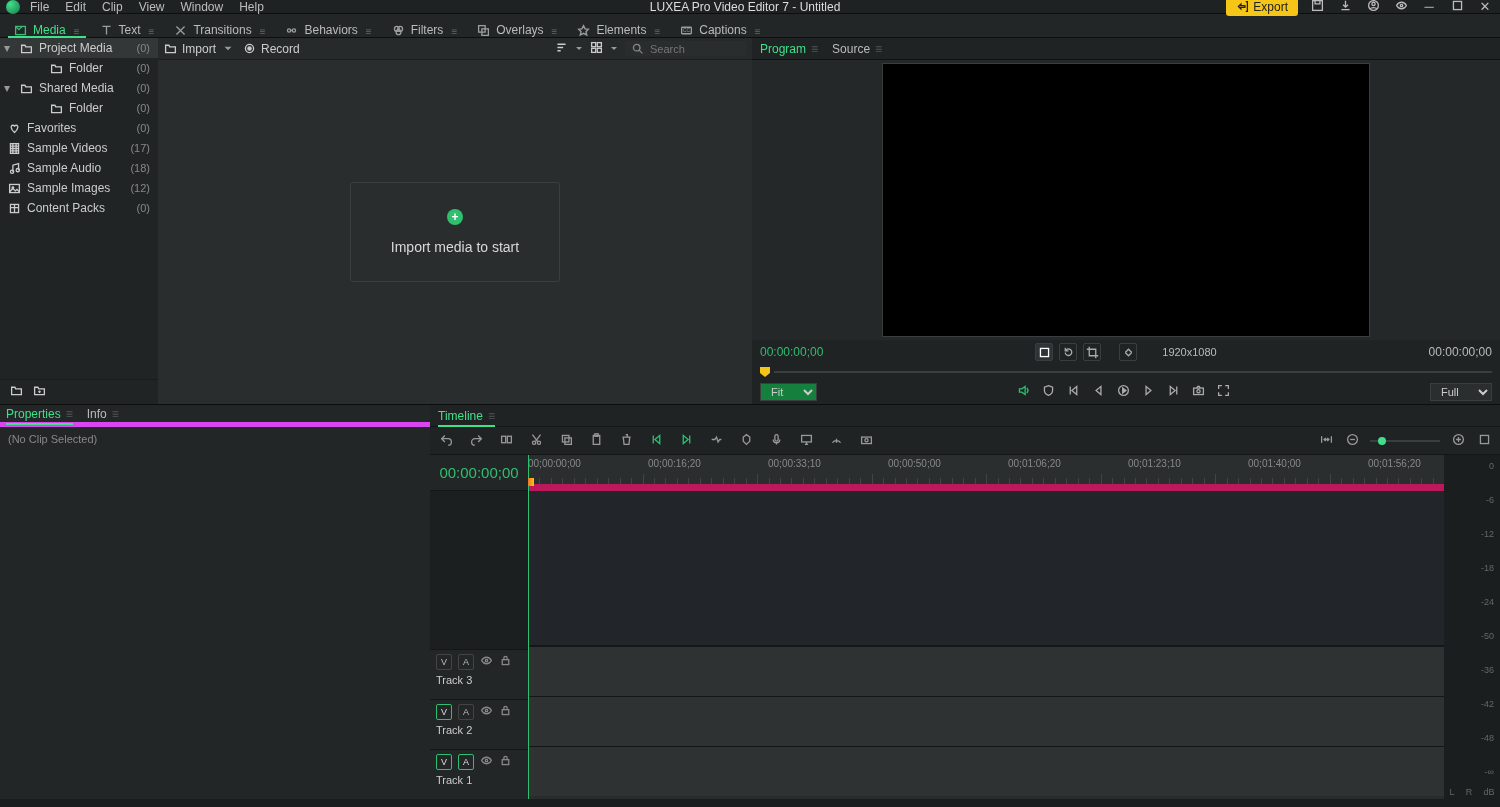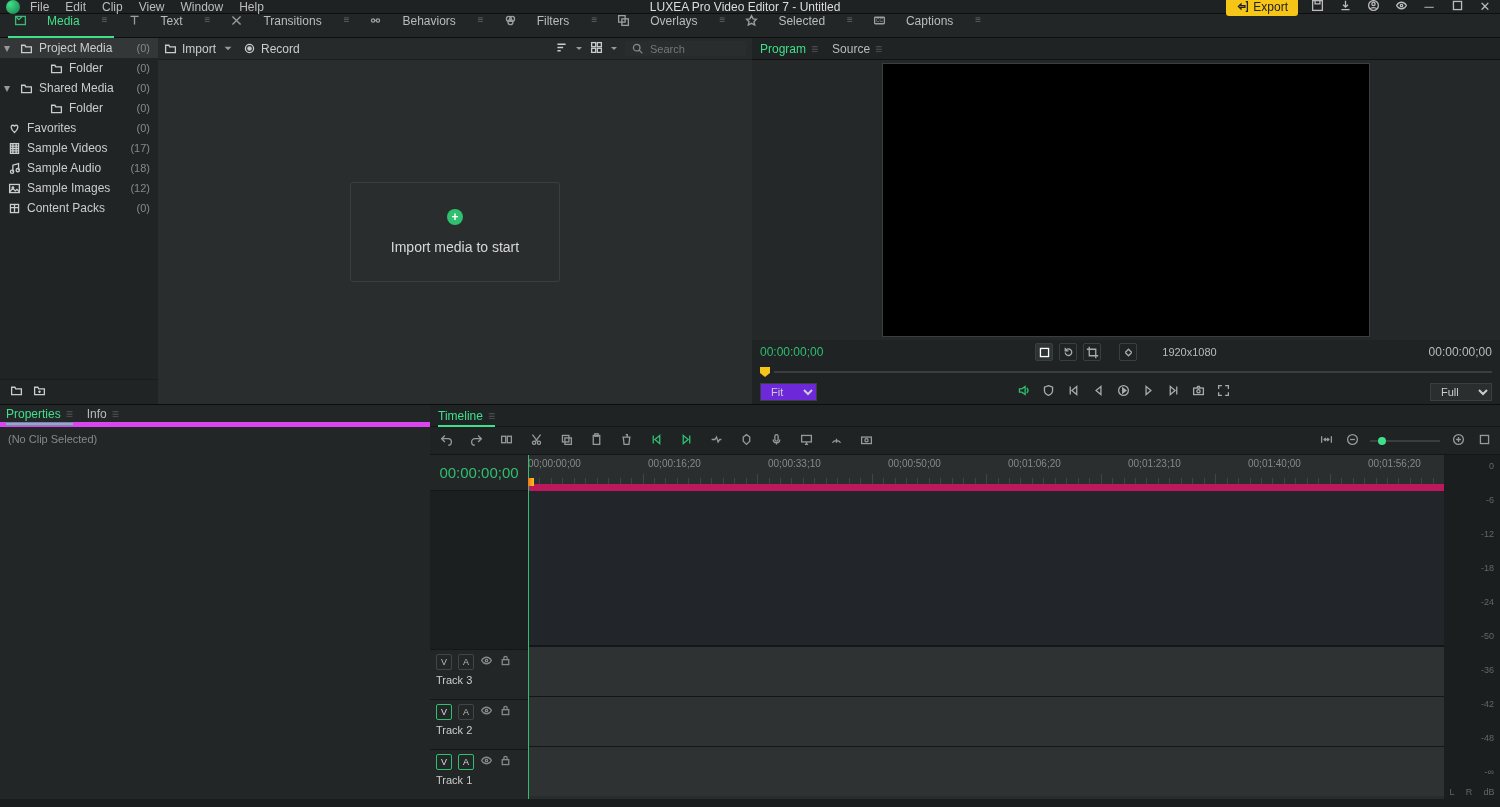--- a/index.html
+++ b/index.html
@@ -33,21 +33,21 @@
 .export-btn {
   background: #f5c518; color: #222; padding: 2px 10px; border-radius: 3px;
   display: flex; align-items: center; gap: 4px; font-weight: 500;
 }
 .winbtn { color: #bbb; font-size: 13px; width: 18px; text-align: center; }
 .tabs-bar {
   height: 24px; background: #232627; display: flex; align-items: center;
   border-bottom: 1px solid #0d0f0f; padding-left: 4px;
 }
 .ttab {
-  display: flex; align-items: flex-start; gap: 20px; padding: 0 10px; height: 100%;
+  display: flex; align-items: flex-end; gap: 6px; padding: 0 10px; height: 100%;
   color: #bbb; position: relative;
 }
 .ttab.active { color: #3fe08a; }
 .ttab.active::after {
   content: ''; position: absolute; left: 4px; right: 4px; bottom: -1px;
   height: 2px; background: #3fe08a;
 }
 .ttab .icn { font-size: 12px; opacity: .8; }
 .ttab .dots { color: #666; font-size: 10px; margin-left: 2px; }
 .main-area { display: flex; height: 366px; }
@@ -101,21 +101,21 @@
 .tc-left { color:#2fbf6f; font-size:12px; }
 .tc-center { margin:0 auto; display:flex; align-items:center; gap:6px; }
 .pc-btn { width:18px;height:18px;display:flex;align-items:center;justify-content:center;color:#aaa;border:1px solid #3a3e3f;border-radius:2px;font-size:10px; }
 .pc-btn.active{color:#fff;background:#2c3436;}
 .res-label { color:#bbb;font-size:11px;margin-left:19px; }
 .tc-right { color:#bbb;font-size:12px; }
 .scrub-row { height: 16px; display:flex;align-items:center;padding:0 8px; position:relative; }
 .marker { width:10px;height:10px;background:#f5c518;clip-path:polygon(0 0,100% 0,100% 60%,50% 100%,0 60%); }
 .scrub-track { flex:1;height:2px;background:#3a3e3f;margin-left:4px; }
 .play-row { height: 24px; display:flex;align-items:center;padding:0 8px;gap:6px; }
-.fit-sel { background:#6d28d9;border:1px solid #3a3e3f;color:#ccc;font-size:11px;padding:1px 16px 1px 6px; }
+.fit-sel { background:#15803d;border:1px solid #3a3e3f;color:#ccc;font-size:11px;padding:1px 16px 1px 6px; }
 .play-ctrls { margin:0 auto;display:flex;gap:12px;color:#aaa;align-items:center; }
 .play-right { display:flex;align-items:center;gap:8px;color:#aaa; }
 .full-sel { background:#2a2e2f;border:1px solid #3a3e3f;color:#ccc;font-size:11px;padding:1px 16px 1px 6px; }
 .lower { display:flex; height: 395px; border-top:1px solid #0c0d0d; }
 .props-panel { width:430px; background:#232627; }
 .props-tabs { height:22px; display:flex; align-items:center; padding-left:6px; gap:14px; border-bottom:5px solid #d946ef; }
 .props-tabs .ptb { color:#bbb;display:flex;gap:5px;align-items:center; position:relative; }
 .props-tabs .ptb.active{color:#3fe08a;}
 .props-tabs .ptb.active::after{content:'';position:absolute;left:0;right:0;bottom:-4px;height:2px;background:#3fe08a;}
 .props-body { padding:6px 8px;color:#888;font-size:11px; }
@@ -244,21 +244,21 @@
         <rect x="2" y="2" width="8" height="8"></rect>
         <rect x="6" y="6" width="8" height="8"></rect>
       </svg>
     <span>Overlays</span>
     <span class="dots">≡</span>
     </div>
     <div class="ttab" style="display:inline-flex;">
     <svg class="i icn" viewBox="0 0 16 16">
         <path d="M8 2l2 4 4 .5-3 3 1 4-4-2-4 2 1-4-3-3 4-.5z"></path>
       </svg>
-    <span>Selected</span>
+    <span>Elements</span>
     <span class="dots">≡</span>
     </div>
     <div class="ttab" style="display:inline-flex;">
     <svg class="i icn" viewBox="0 0 16 16">
         <rect x="2" y="4" width="12" height="8" rx="1"></rect>
         <text x="8" y="10" font-size="6" text-anchor="middle" fill="currentColor" stroke="none">CC</text>
       </svg>
     <span>Captions</span>
     <span class="dots">≡</span>
     </div>

